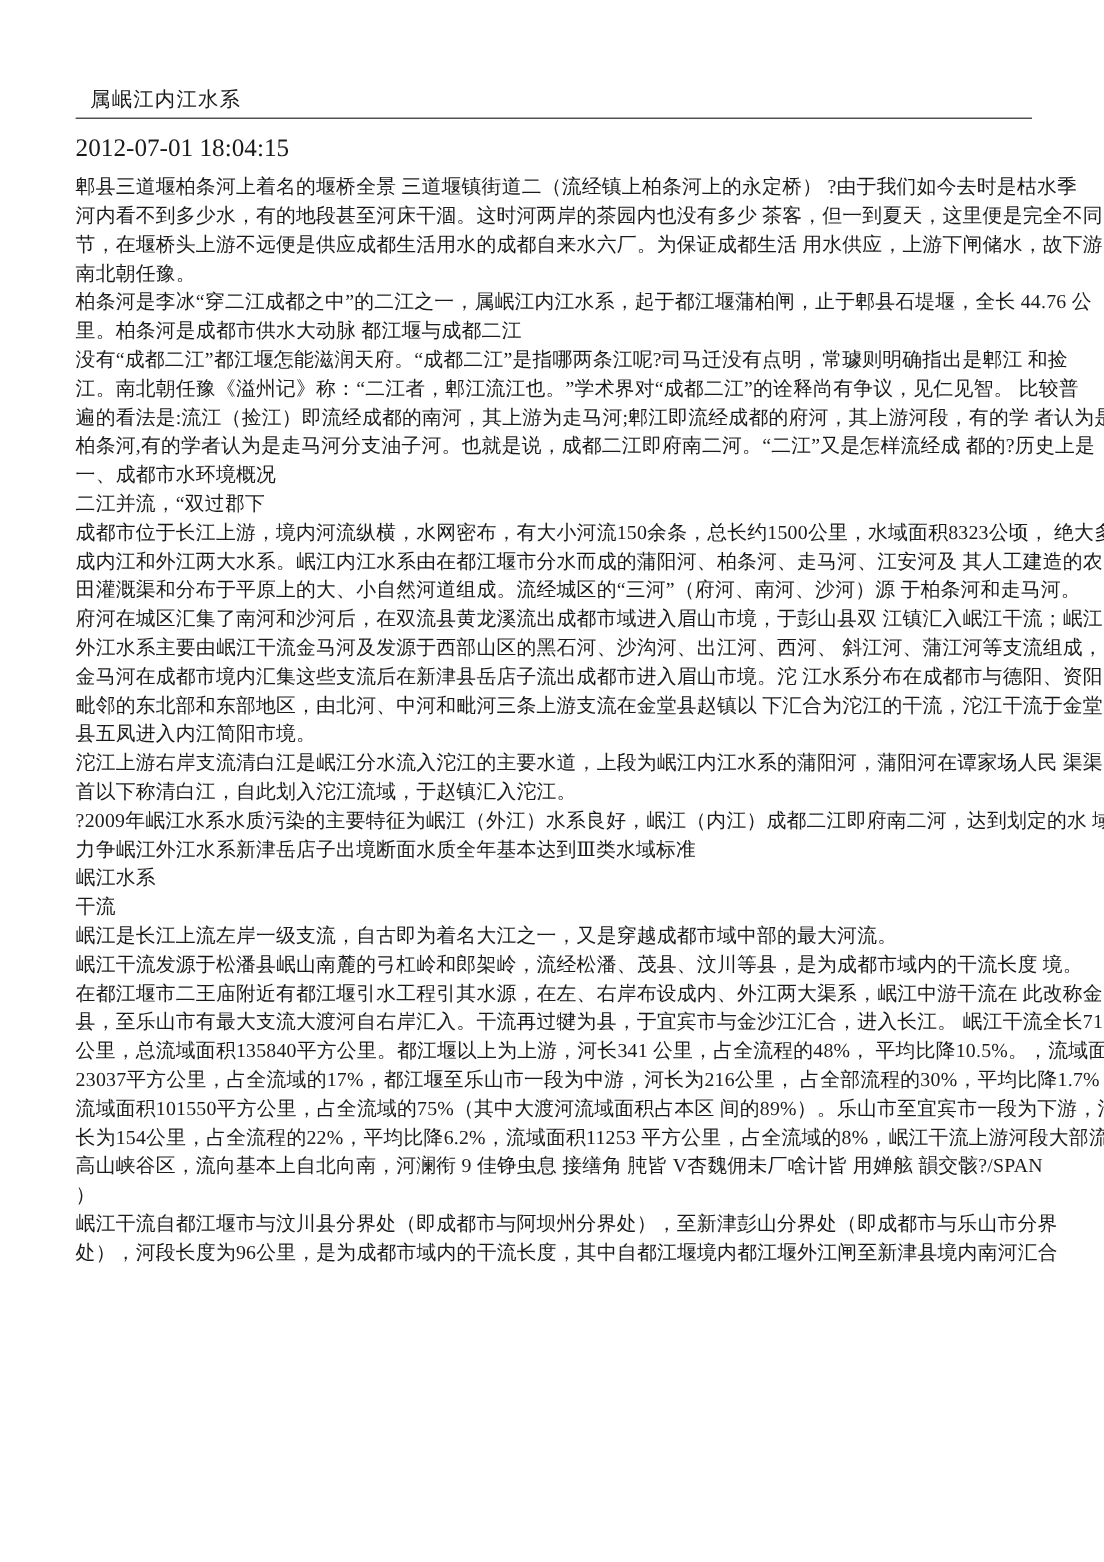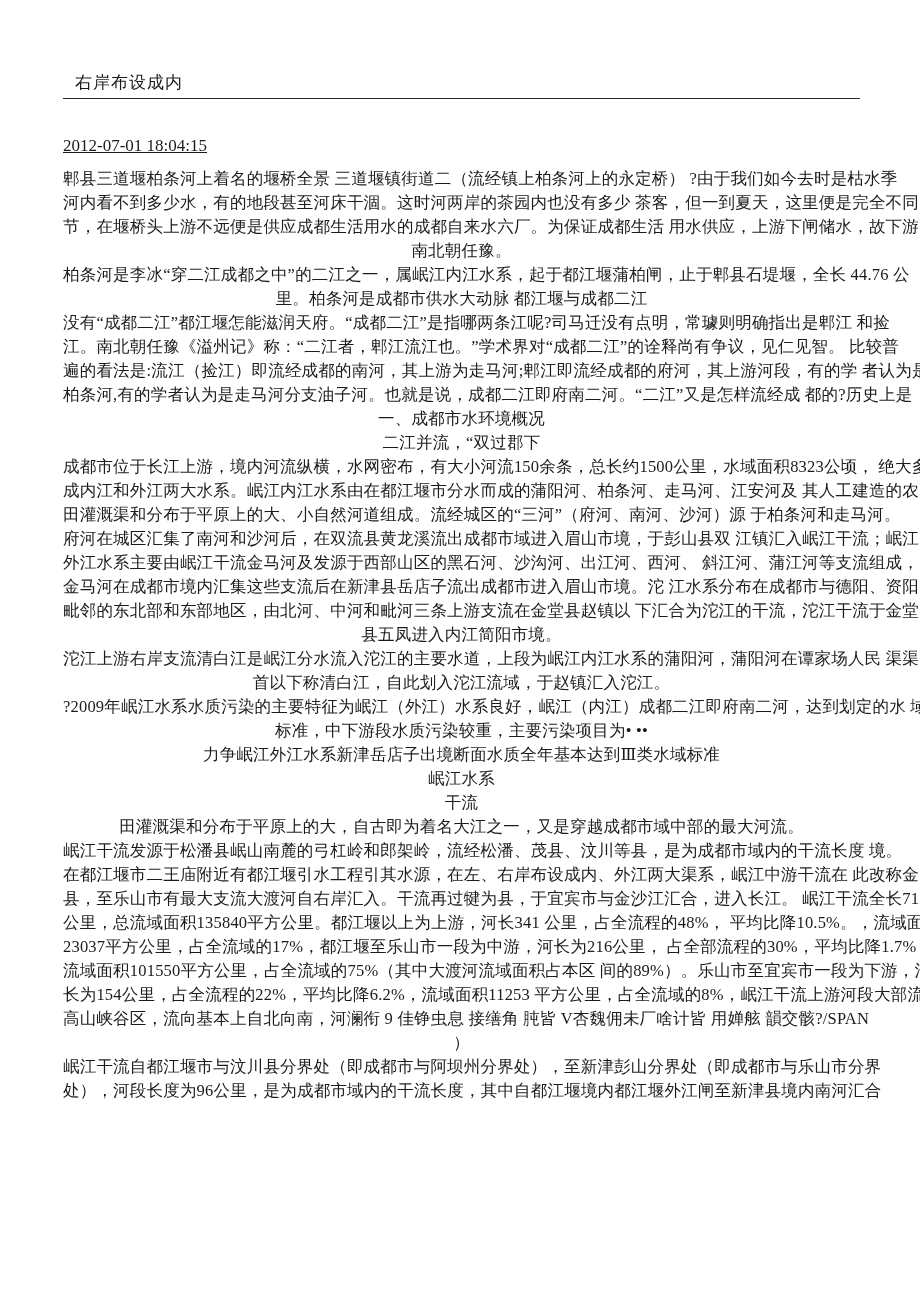--- a/index.html
+++ b/index.html
@@ -27,43 +27,41 @@
     letter-spacing: 1px;
     white-space: nowrap;
   }
   .title-rule {
     border: none;
     border-top: 1.5px solid #2a2a2a;
     margin: 4px 0 0 0;
     width: 100%;
   }
   .doc-date {
-    margin-top: 35px;
-    font-size: 17px;
+    margin-top: 12px;
+    font-size: 21px;
     line-height: 24px;
     white-space: nowrap;
-    text-decoration: underline;
   }
   .doc-body {
     margin-top: 9px;
-    text-align: center;
   }
   .doc-line {
     font-size: 16.5px;
     line-height: 24px;
     height: 24px;
     white-space: nowrap;
     letter-spacing: 0.2px;
   }
 </style>
 </head>
 <body>
 
 <div class="page">
-  <div class="doc-title">右岸布设成内</div>
+  <div class="doc-title">属岷江内江水系</div>
   <hr class="title-rule">
   <div class="doc-date">2012-07-01 18:04:15</div>
   <div class="doc-body" id="body-lines">
       <div class="doc-line">郫县三道堰柏条河上着名的堰桥全景 三道堰镇街道二（流经镇上柏条河上的永定桥） ?由于我们如今去时是枯水季</div>
       <div class="doc-line">河内看不到多少水，有的地段甚至河床干涸。这时河两岸的茶园内也没有多少 茶客，但一到夏天，这里便是完全不同</div>
       <div class="doc-line">节，在堰桥头上游不远便是供应成都生活用水的成都自来水六厂。为保证成都生活 用水供应，上游下闸储水，故下游</div>
       <div class="doc-line">南北朝任豫。</div>
       <div class="doc-line">柏条河是李冰“穿二江成都之中”的二江之一，属岷江内江水系，起于都江堰蒲柏闸，止于郫县石堤堰，全长 44.76 公</div>
       <div class="doc-line">里。柏条河是成都市供水大动脉 都江堰与成都二江</div>
       <div class="doc-line">没有“成都二江”都江堰怎能滋润天府。“成都二江”是指哪两条江呢?司马迁没有点明，常璩则明确指出是郫江 和捡</div>
@@ -76,25 +74,24 @@
       <div class="doc-line">成内江和外江两大水系。岷江内江水系由在都江堰市分水而成的蒲阳河、柏条河、走马河、江安河及 其人工建造的农</div>
       <div class="doc-line">田灌溉渠和分布于平原上的大、小自然河道组成。流经城区的“三河”（府河、南河、沙河）源 于柏条河和走马河。</div>
       <div class="doc-line">府河在城区汇集了南河和沙河后，在双流县黄龙溪流出成都市域进入眉山市境，于彭山县双 江镇汇入岷江干流；岷江</div>
       <div class="doc-line">外江水系主要由岷江干流金马河及发源于西部山区的黑石河、沙沟河、出江河、西河、 斜江河、蒲江河等支流组成，</div>
       <div class="doc-line">金马河在成都市境内汇集这些支流后在新津县岳店子流出成都市进入眉山市境。沱 江水系分布在成都市与德阳、资阳</div>
       <div class="doc-line">毗邻的东北部和东部地区，由北河、中河和毗河三条上游支流在金堂县赵镇以 下汇合为沱江的干流，沱江干流于金堂</div>
       <div class="doc-line">县五凤进入内江简阳市境。</div>
       <div class="doc-line">沱江上游右岸支流清白江是岷江分水流入沱江的主要水道，上段为岷江内江水系的蒲阳河，蒲阳河在谭家场人民 渠渠</div>
       <div class="doc-line">首以下称清白江，自此划入沱江流域，于赵镇汇入沱江。</div>
       <div class="doc-line">?2009年岷江水系水质污染的主要特征为岷江（外江）水系良好，岷江（内江）成都二江即府南二河，达到划定的水 域</div>
-      <div class="doc-line">标准，中下游段水质污染较重，主要污染项目为• ••</div>
       <div class="doc-line">力争岷江外江水系新津岳店子出境断面水质全年基本达到Ⅲ类水域标准</div>
       <div class="doc-line">岷江水系</div>
       <div class="doc-line">干流</div>
-      <div class="doc-line">田灌溉渠和分布于平原上的大，自古即为着名大江之一，又是穿越成都市域中部的最大河流。</div>
+      <div class="doc-line">岷江是长江上流左岸一级支流，自古即为着名大江之一，又是穿越成都市域中部的最大河流。</div>
       <div class="doc-line">岷江干流发源于松潘县岷山南麓的弓杠岭和郎架岭，流经松潘、茂县、汶川等县，是为成都市域内的干流长度 境。</div>
       <div class="doc-line">在都江堰市二王庙附近有都江堰引水工程引其水源，在左、右岸布设成内、外江两大渠系，岷江中游干流在 此改称金</div>
       <div class="doc-line">县，至乐山市有最大支流大渡河自右岸汇入。干流再过犍为县，于宜宾市与金沙江汇合，进入长江。 岷江干流全长711</div>
       <div class="doc-line">公里，总流域面积135840平方公里。都江堰以上为上游，河长341 公里，占全流程的48%， 平均比降10.5%。，流域面积</div>
       <div class="doc-line">23037平方公里，占全流域的17%，都江堰至乐山市一段为中游，河长为216公里， 占全部流程的30%，平均比降1.7%，</div>
       <div class="doc-line">流域面积101550平方公里，占全流域的75%（其中大渡河流域面积占本区 间的89%）。乐山市至宜宾市一段为下游，河</div>
       <div class="doc-line">长为154公里，占全流程的22%，平均比降6.2%，流域面积11253 平方公里，占全流域的8%，岷江干流上游河段大部流经</div>
       <div class="doc-line">高山峡谷区，流向基本上自北向南，河澜衔 9 佳铮虫息 接缮角 肫皆 V杏魏佣未厂啥计皆 用婵舷 韻交骸?/SPAN</div>
       <div class="doc-line">）</div>
       <div class="doc-line">岷江干流自都江堰市与汶川县分界处（即成都市与阿坝州分界处），至新津彭山分界处（即成都市与乐山市分界</div>

